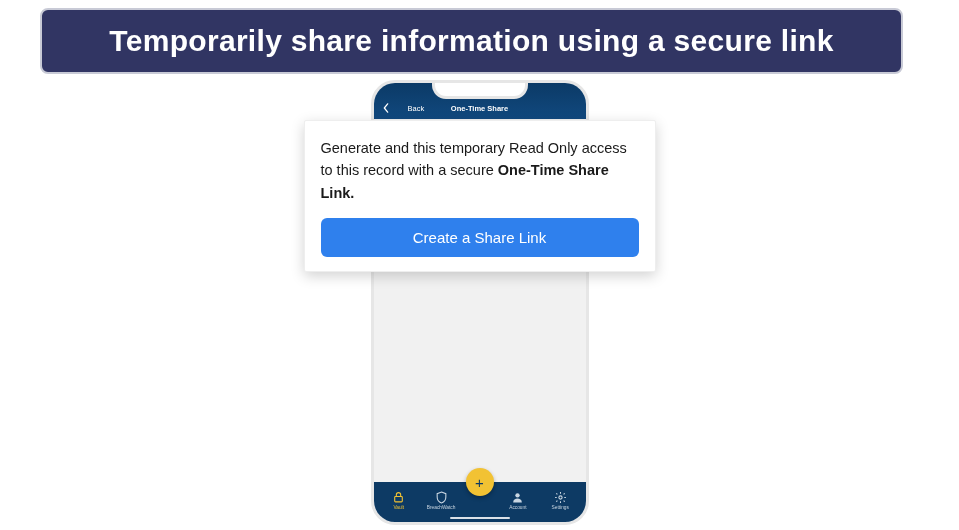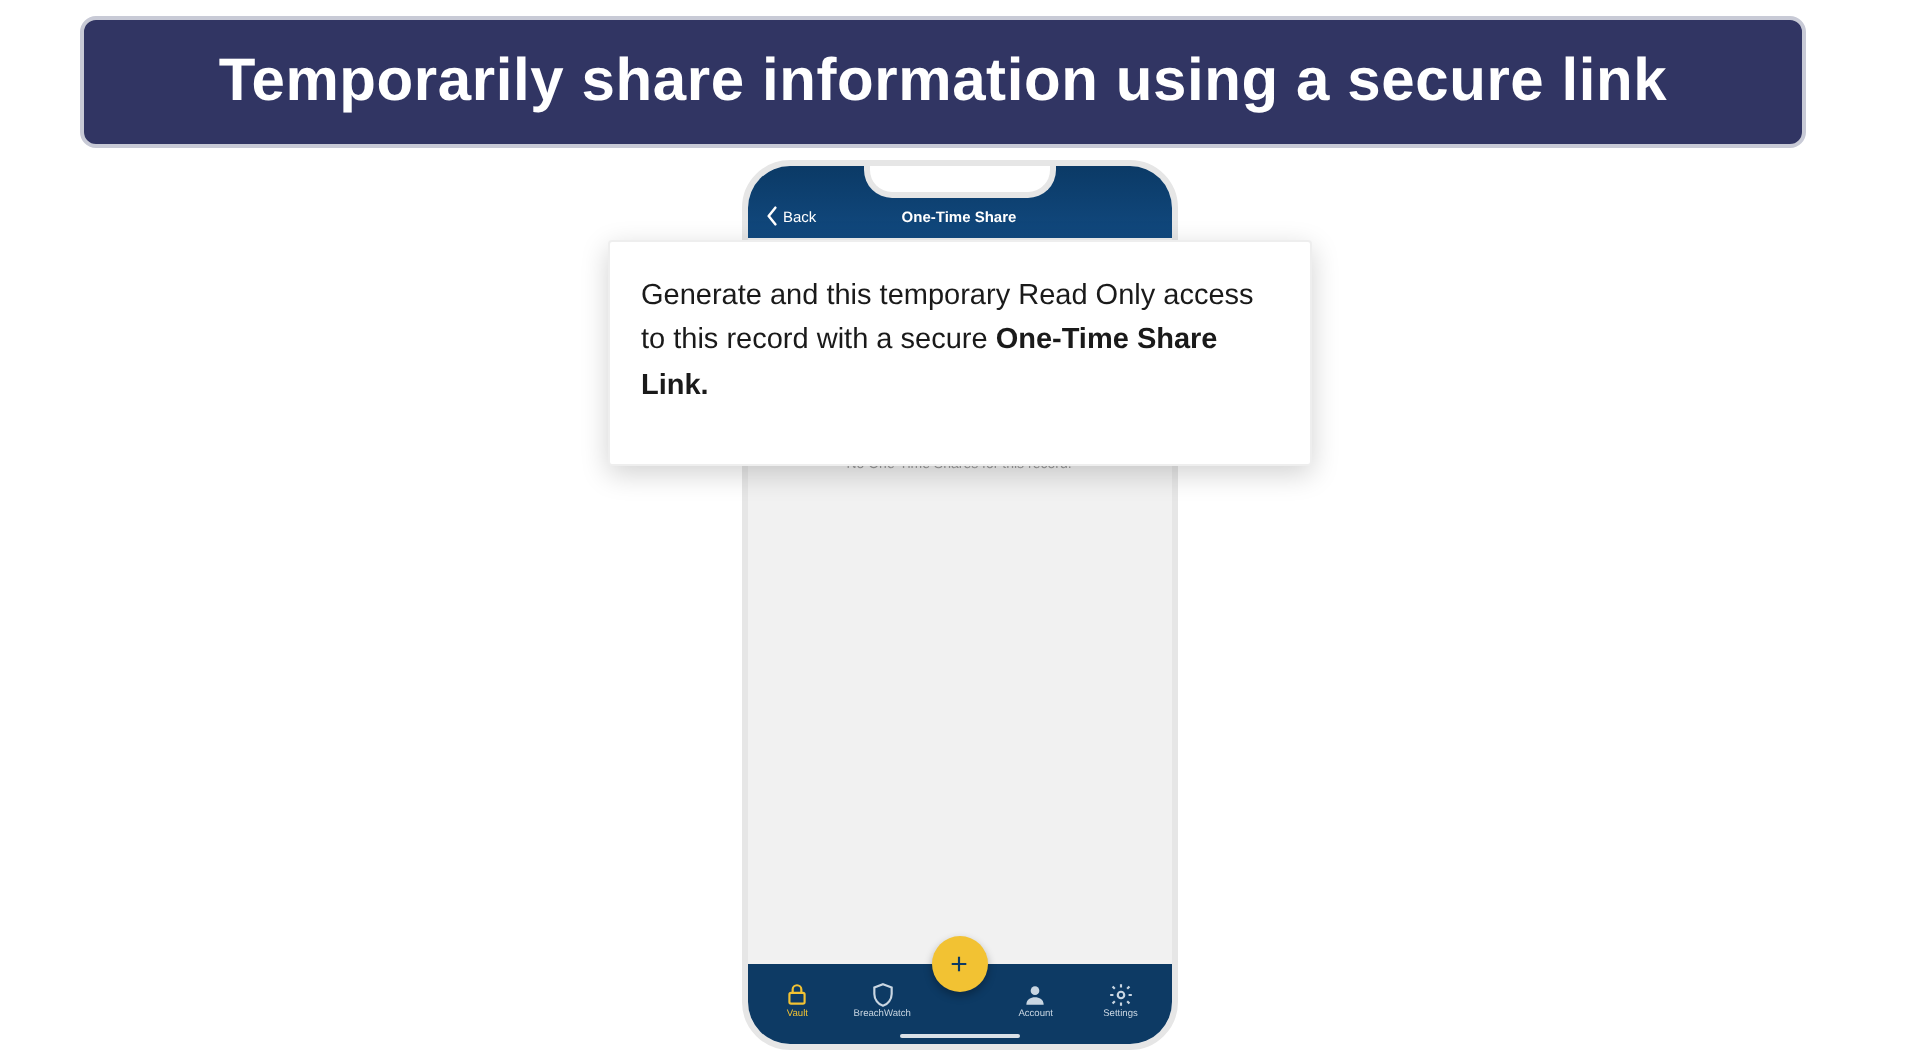--- a/index.html
+++ b/index.html
@@ -54,21 +54,21 @@
       display: flex;
       align-items: flex-end;
       padding: 0 10px 6px 10px;
       color: #fff;
       font-size: 7.5px;
       position: relative;
     }
     .back {
       display: flex;
       align-items: center;
-      gap: 2px;
+      gap: 18px;
       position: absolute;
       left: 8px;
       bottom: 6px;
     }
     .back svg { width: 8px; height: 10px; }
     .header-title {
       position: absolute;
       left: 50%;
       transform: translateX(-50%);
       bottom: 6px;
@@ -230,13 +230,16 @@
 
   <div class="fab">
     <span class="fab-inner">+</span>
   </div>
 </div>
 
 <div class="callout">
   <p class="callout-text">
     <span>Generate and this temporary </span><span class="italic">Read Only</span><span> access to this record with a secure </span><span class="bold">One-Time Share Link.</span>
   </p>
+  <button class="share-btn">
+    <span>Create a Share Link</span>
+  </button>
 </div>
 
 </body></html>

